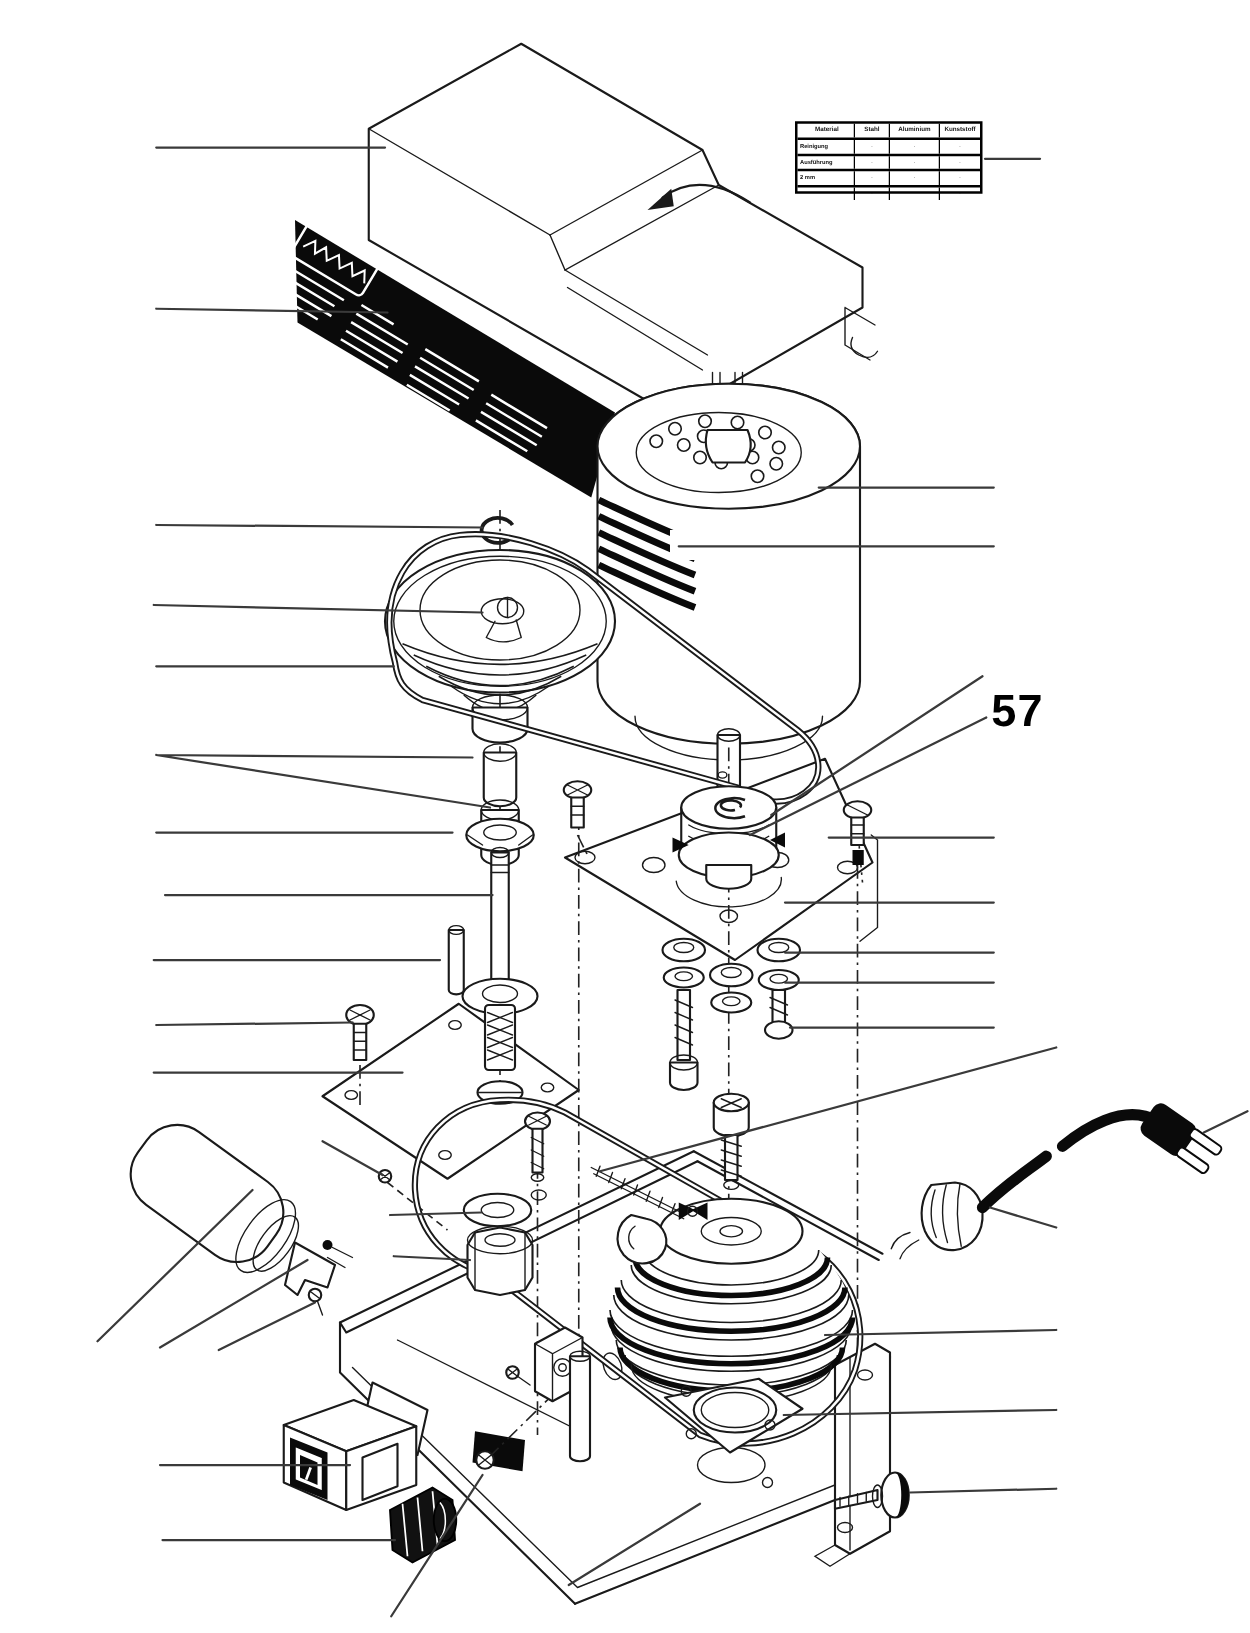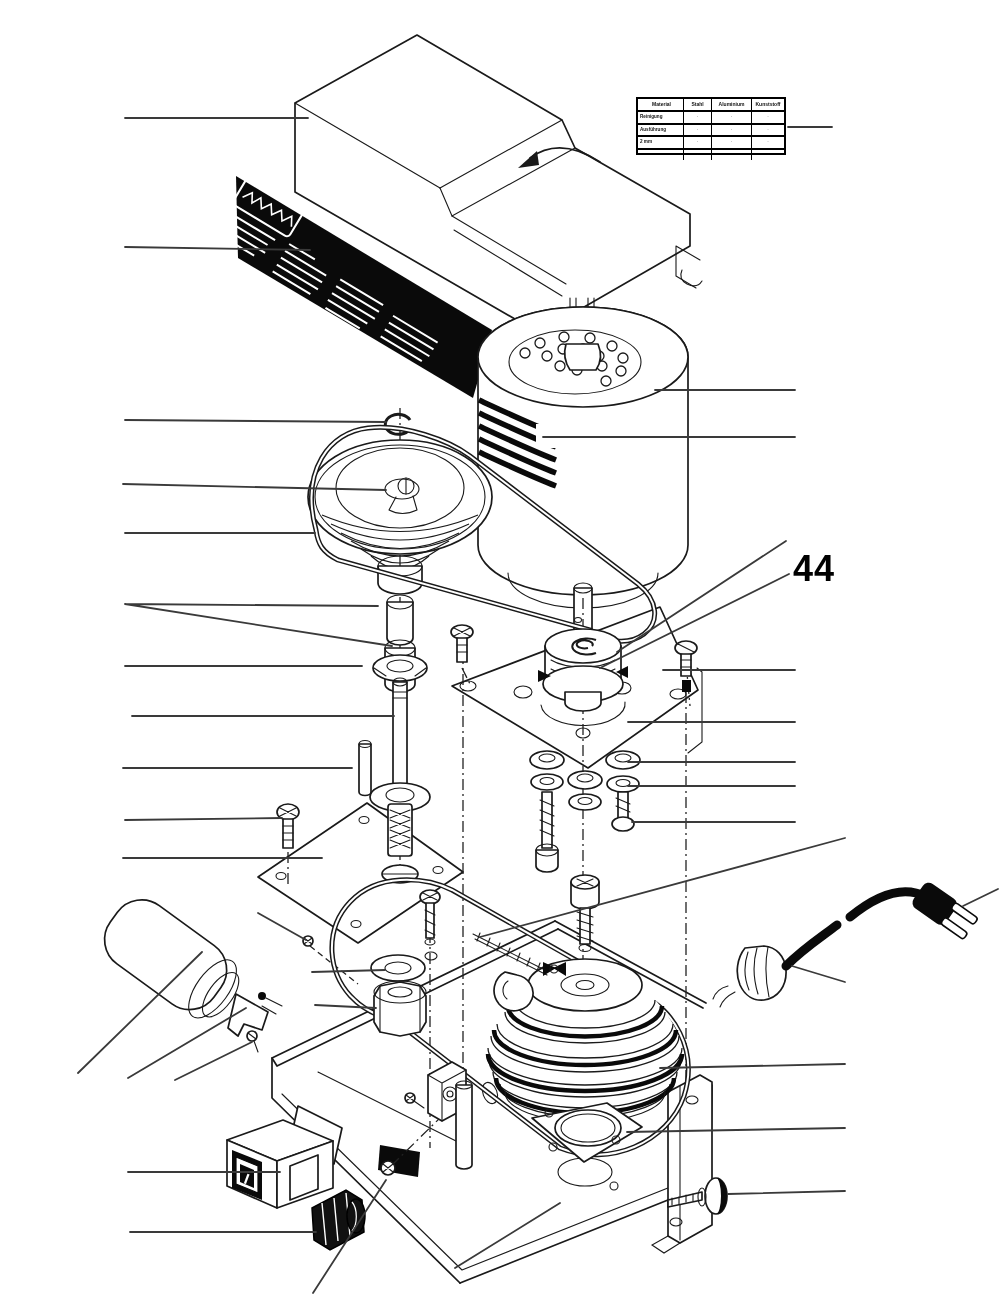--- a/index.html
+++ b/index.html
@@ -524,15 +524,15 @@
     <div class="c3">·</div>
   </div>
   <div class="mat-row">
     <div class="c0"></div>
     <div class="c1">·</div>
     <div class="c2"></div>
     <div class="c3">·</div>
   </div>
 </div>
 
-<div class="callout57">44</div>
+<div class="callout57">57</div>
 
 </div>
 
 </body></html>

